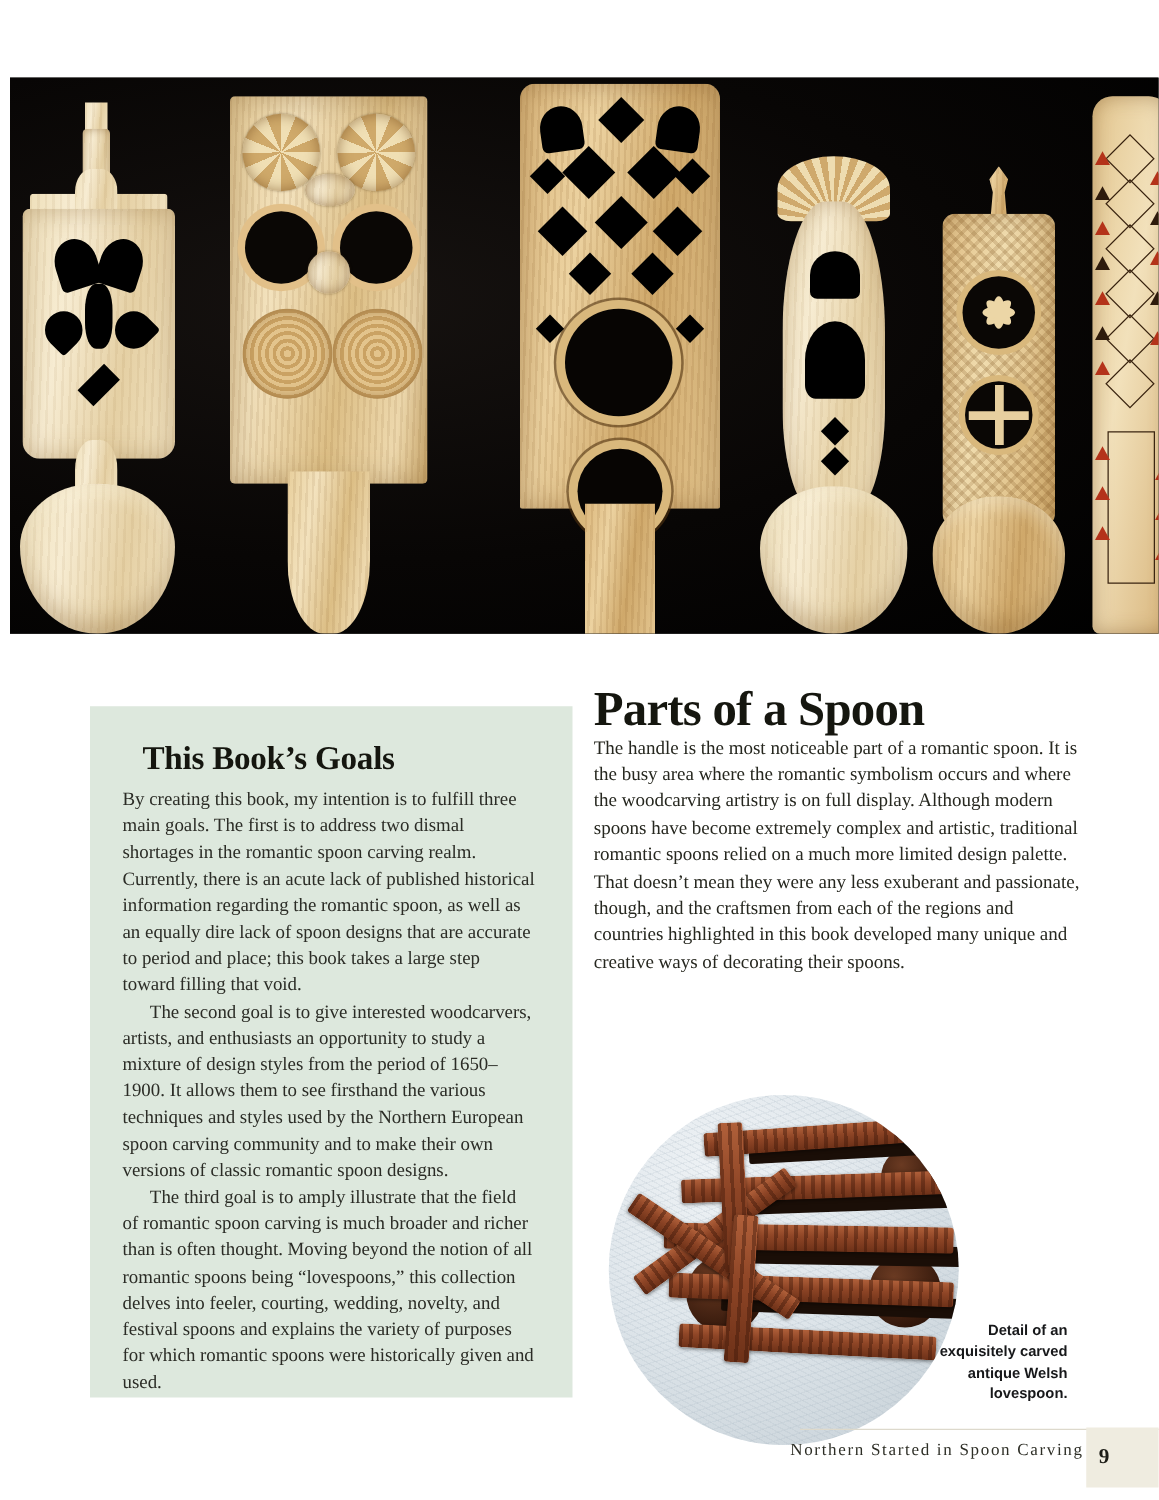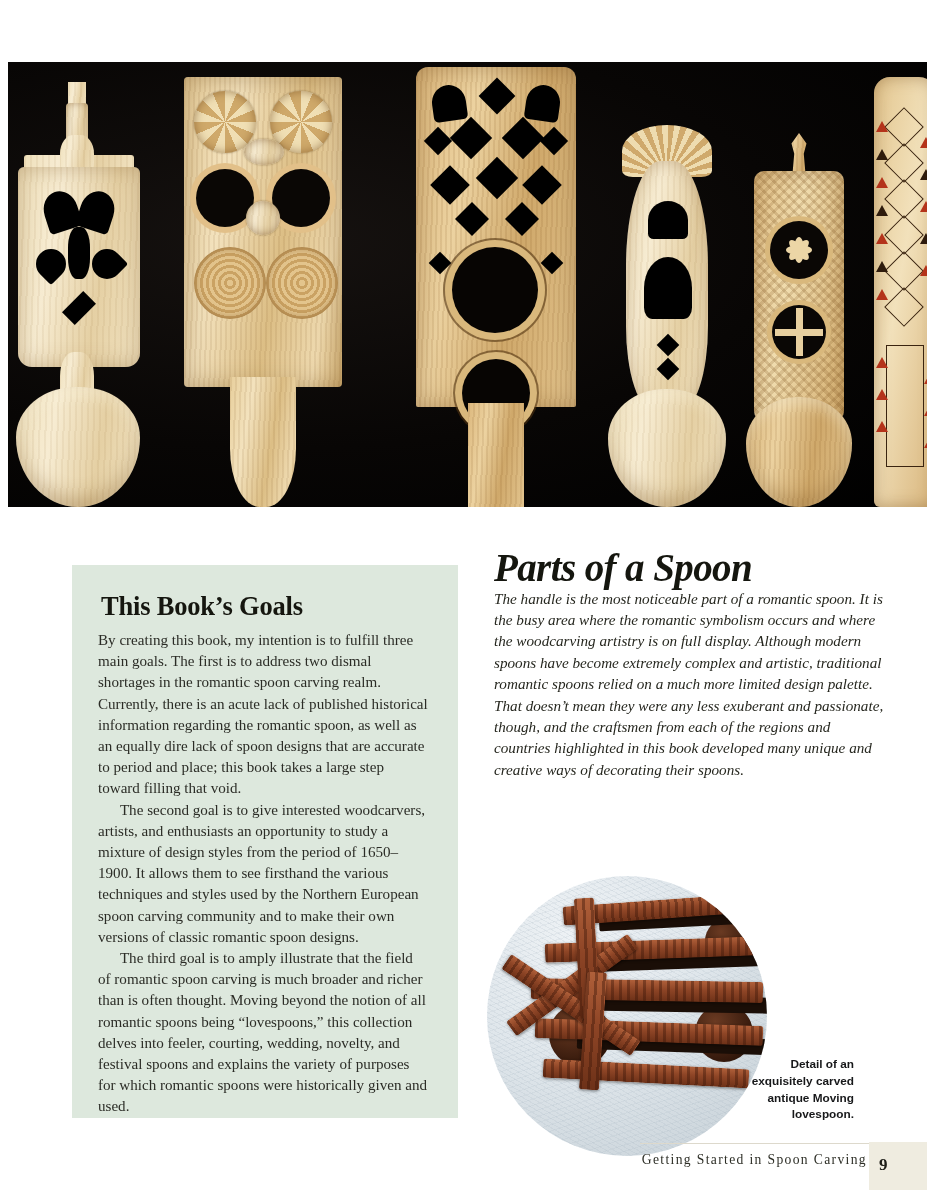--- a/index.html
+++ b/index.html
@@ -118,30 +118,30 @@
     font-family:"Liberation Sans", sans-serif;font-size:11.4px;font-weight:600;
     color:#17181a;letter-spacing:.005em;
   }
 
   
   .sidebar{
     position:absolute;left:72px;top:565px;width:386px;height:553px;
     background:#dde8dd;box-sizing:border-box;padding:26px 30px 20px 26px;
   }
   .sidebar h2{
-    margin:0 0 8px 3px;font-family:"Liberation Serif", serif;
+    margin:0 0 8px 16px;font-family:"Liberation Serif", serif;
     font-size:26.5px;font-weight:700;letter-spacing:-.2px;color:#15160f;
   }
   .sidebar p{
     margin:0;font-size:15.1px;line-height:1.405;color:#2b2c26;text-align:left;
   }
   .sidebar p + p{text-indent:1.45em;}
 
   
-  .maincol{position:absolute;left:494px;top:548px;width:392px;font-style:italic;}
+  .maincol{position:absolute;left:475px;top:548px;width:392px;}
   .maincol h1{
     margin:0;font-size:39px;font-weight:700;letter-spacing:-.6px;line-height:1.02;color:#15160f;
   }
   .maincol h3{
     margin:22px 0 3px 0;font-size:16.6px;font-weight:600;letter-spacing:.02em;color:#17180f;
     font-variant:normal;
   }
   .maincol p{margin:0;font-size:15.2px;line-height:1.405;color:#26271f;}
 
   
@@ -340,22 +340,22 @@
       <div class="bar" style="left:48px;top:146px;width:228px;height:20px;transform:rotate(2deg);"></div>
       <div class="bar" style="left:56px;top:188px;width:206px;height:19px;transform:rotate(3deg);"></div>
 
       <div class="bar" style="left:10px;top:100px;width:150px;height:18px;transform:rotate(-36deg);"></div>
       <div class="bar" style="left:6px;top:120px;width:156px;height:18px;transform:rotate(34deg);"></div>
       <div class="bar" style="left:90px;top:22px;width:20px;height:120px;transform:rotate(-3deg);"></div>
       <div class="bar" style="left:96px;top:96px;width:20px;height:118px;transform:rotate(4deg);"></div>
     </div>
   </div>
 
-  <div class="detail-caption">Detail of an exquisitely carved antique Moving lovespoon.</div>
+  <div class="detail-caption">Detail of an exquisitely carved antique Welsh lovespoon.</div>
 
   <div class="footer">
     <div class="footer-rule"></div>
-    <div class="footer-title">Getting Started in Spoon Carving</div>
+    <div class="footer-title">Northern Started in Spoon Carving</div>
   </div>
   <div class="footer-pagebox"></div>
   <div class="footer-pagenum">9</div>
 
 </div>
 
 </body></html>

